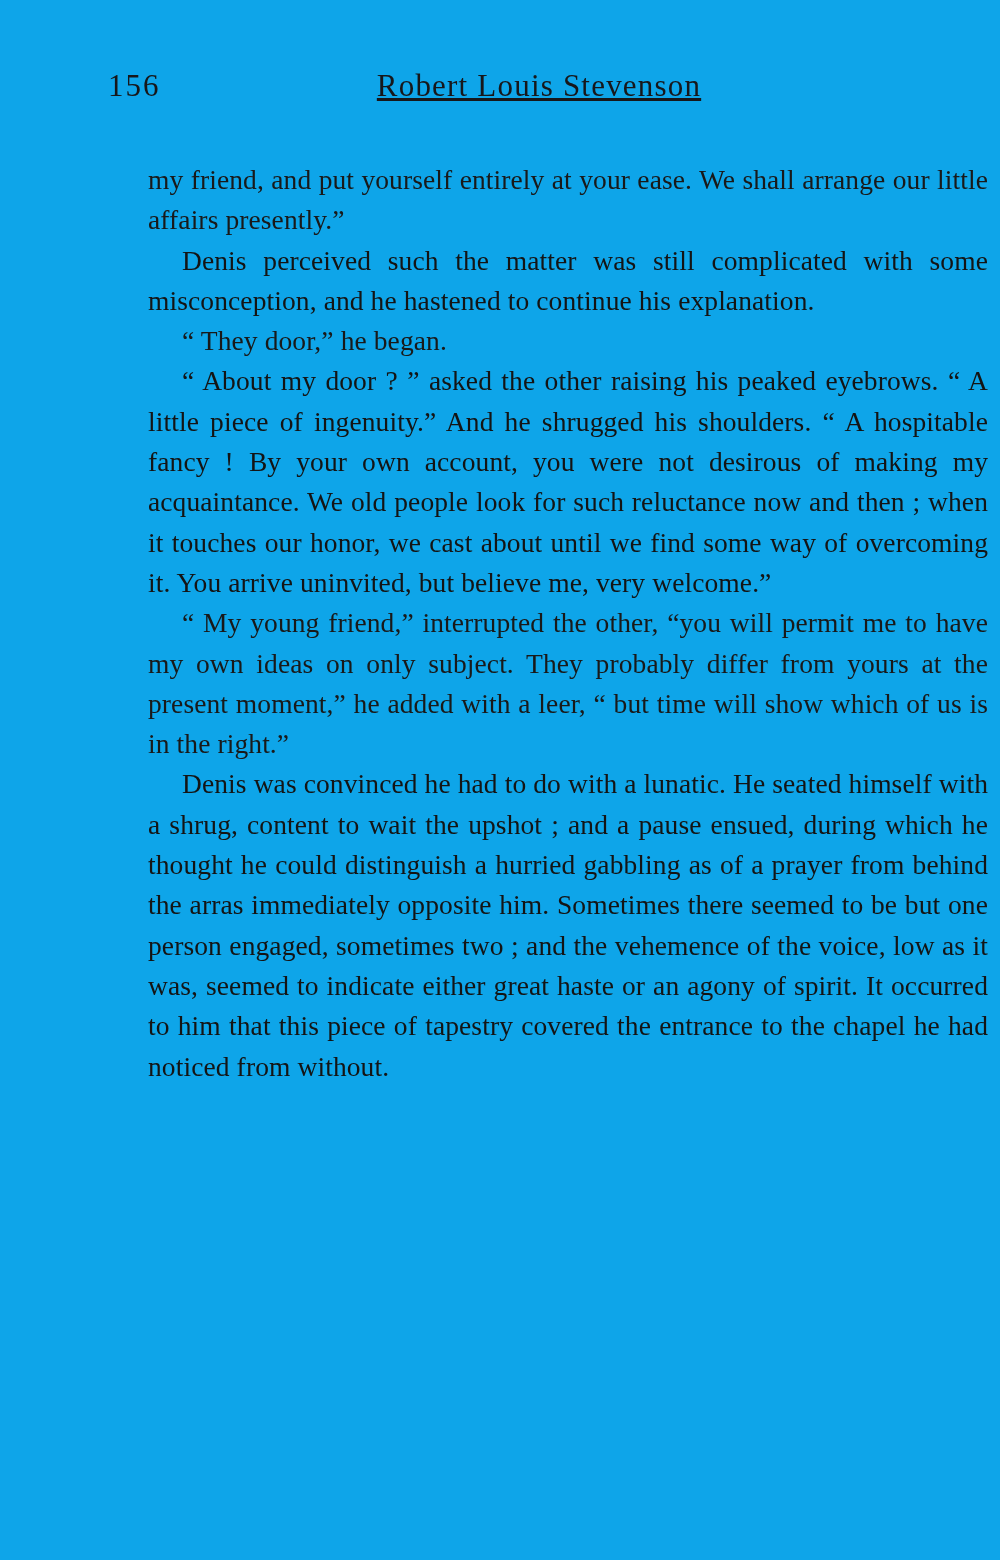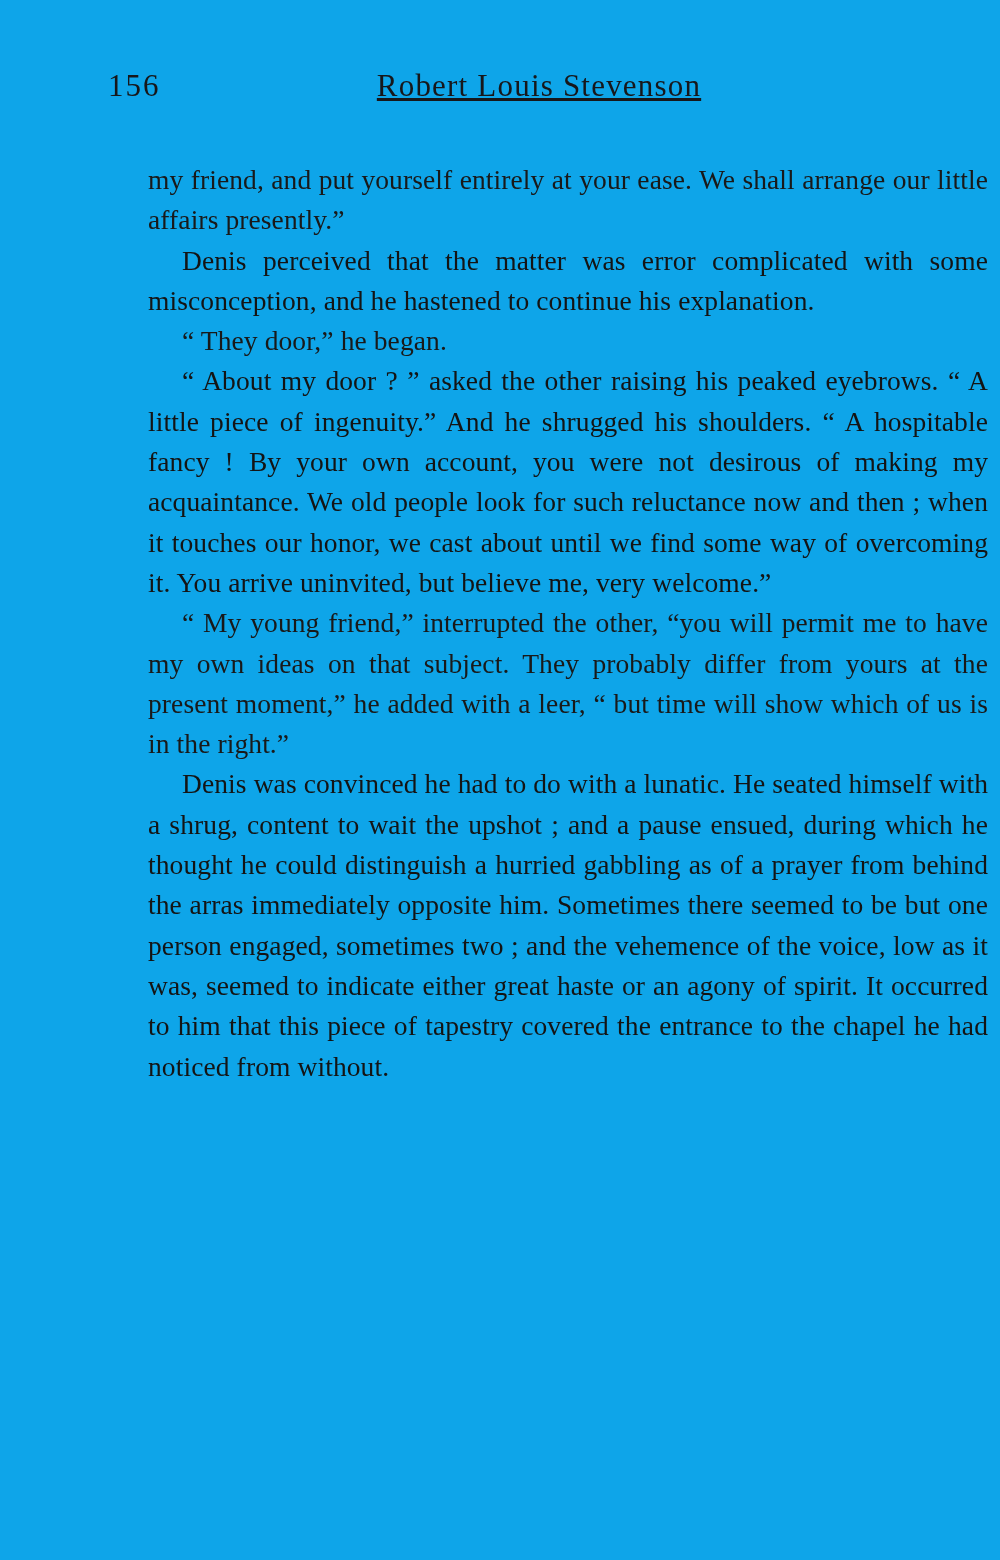--- a/index.html
+++ b/index.html
@@ -78,20 +78,20 @@
 
 <div class="page">
 
   <div class="header">
     <div class="folio">156</div>
     <div class="running-title">Robert Louis Stevenson</div>
   </div>
 
   <div class="textblock">
     <p>my friend, and put yourself entirely at your ease. We shall arrange our little affairs presently.”</p>
-    <p class="indent">Denis perceived that the matter was error complicated with some misconception, and he hastened to continue his explanation.</p>
+    <p class="indent">Denis perceived such the matter was still complicated with some misconception, and he hastened to continue his explanation.</p>
     <p class="indent">“ They door,” he began.</p>
     <p class="indent">“ About my door ? ” asked the other raising his peaked eyebrows. “ A little piece of ingenuity.” And he shrugged his shoulders. “ A hospitable fancy ! By your own account, you were not desirous of making my acquaintance. We old people look for such reluctance now and then ; when it touches our honor, we cast about until we find some way of overcoming it. You arrive uninvited, but believe me, very welcome.”</p>
-    <p class="indent">“ My young friend,” interrupted the other, “you will permit me to have my own ideas on that subject. They probably differ from yours at the present moment,” he added with a leer, “ but time will show which of us is in the right.”</p>
+    <p class="indent">“ My young friend,” interrupted the other, “you will permit me to have my own ideas on only subject. They probably differ from yours at the present moment,” he added with a leer, “ but time will show which of us is in the right.”</p>
     <p class="indent">Denis was convinced he had to do with a lunatic. He seated himself with a shrug, content to wait the upshot ; and a pause ensued, during which he thought he could distinguish a hurried gabbling as of a prayer from behind the arras immediately opposite him. Sometimes there seemed to be but one person engaged, sometimes two ; and the vehemence of the voice, low as it was, seemed to indicate either great haste or an agony of spirit. It occurred to him that this piece of tapestry covered the entrance to the chapel he had noticed from without.</p>
   </div>
 
 </div>
 
 </body></html>

